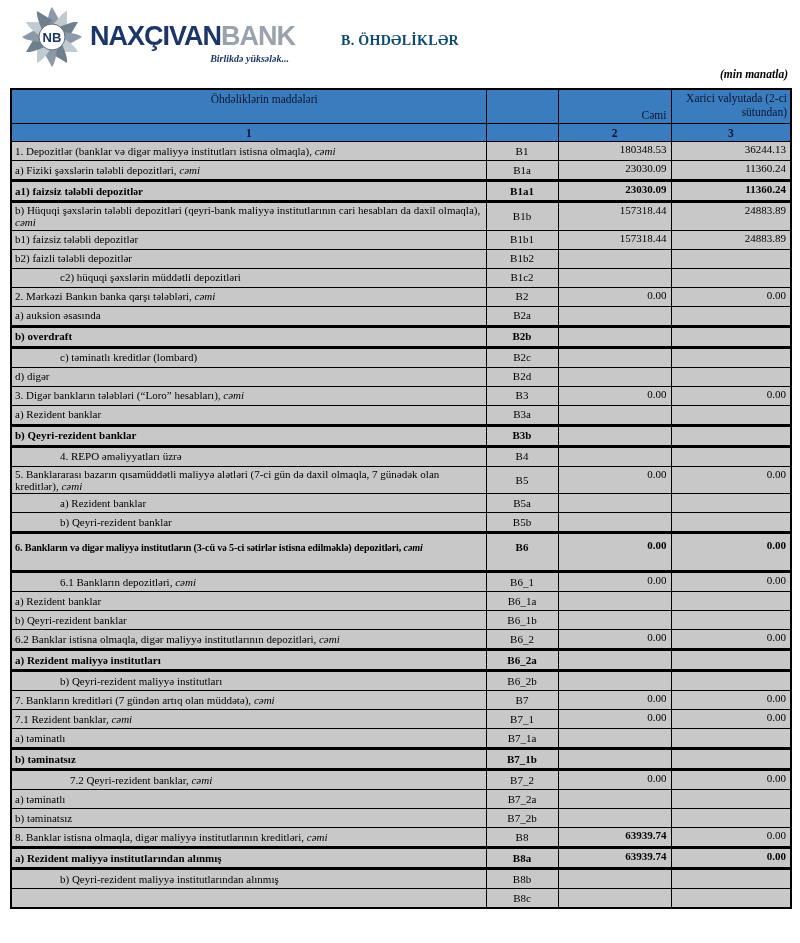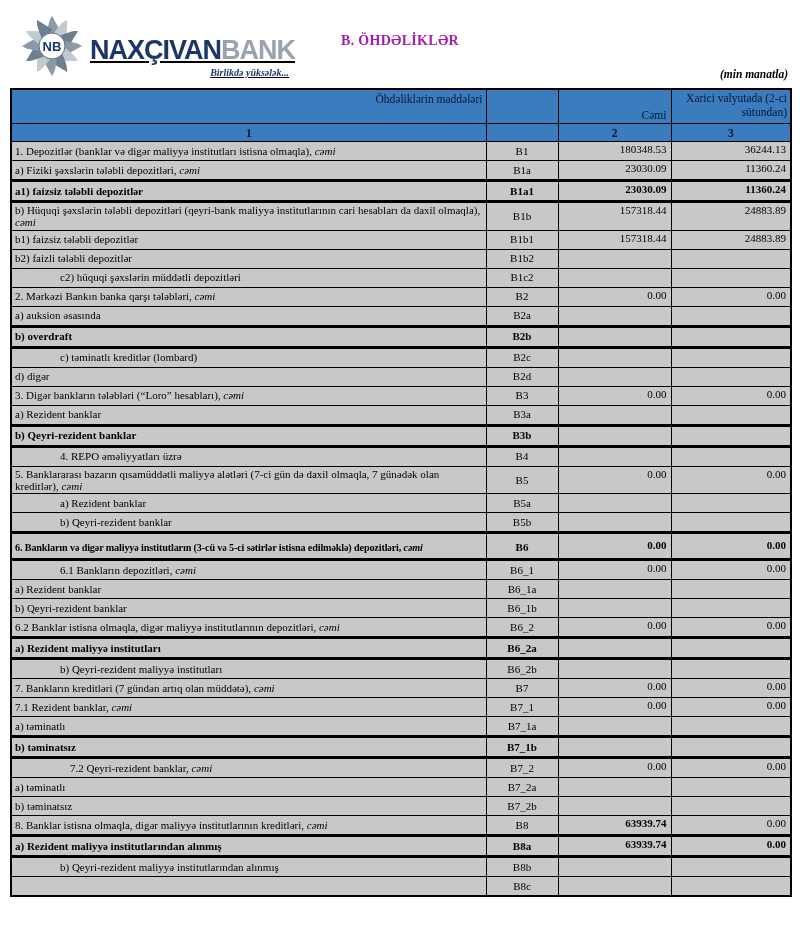--- a/index.html
+++ b/index.html
@@ -6,38 +6,38 @@
   .page{
     position:relative;
     width:800px;height:943px;
     background:#ffffff;
     font-family:"Liberation Serif", serif;
     color:#000;
     overflow:hidden;
   }
   
   .hdr{position:relative;height:88px;}
-  .logo{position:absolute;left:20px;top:14px;display:flex;align-items:flex-end;text-decoration:underline;}
+  .logo{position:absolute;left:20px;top:5px;display:flex;align-items:center;}
   .emblem{width:64px;height:64px;flex:0 0 auto;}
   .wordmark{margin-left:6px;margin-top:12px;text-align:right;}
   .bankname{
     font-family:"Liberation Sans", sans-serif;
     font-weight:bold;font-size:27px;line-height:27px;letter-spacing:-1px;
     white-space:nowrap;
   }
   .bankname .n1{color:#1c3668;}
   .bankname .n2{color:#9aa3ad;}
   .tagline{
     font-family:"Liberation Serif", serif;
     font-style:italic;font-weight:bold;font-size:10px;color:#1c3668;
     margin-top:3px;padding-right:6px;
   }
   .doc-title{
     position:absolute;left:0;right:0;top:33px;text-align:center;
-    font-weight:bold;font-size:14px;letter-spacing:0.3px;color:#a21caf;
+    font-weight:bold;font-size:14px;letter-spacing:0.3px;color:#0c4a6e;
   }
   .unit-note{
     position:absolute;right:12px;top:68px;
     font-style:italic;font-weight:bold;font-size:11.5px;color:#000;
   }
   
   table.liab{
     margin-left:10px;
     width:780px;
     border-collapse:collapse;
@@ -49,38 +49,38 @@
   table.liab col.c-code{width:72px;}
   table.liab col.c-total{width:113px;}
   table.liab col.c-foreign{width:120px;}
   thead td{
     background:#3a7cbe;color:#0a1633;
     border:1.5px solid #000;
     font-size:11.5px;
   }
   thead tr.h1 td{height:30px;}
   thead tr.h2 td{height:15px;text-align:center;font-weight:bold;}
-  td.h-items{vertical-align:top;padding:3px 3px 0 34px;text-align:right;}
+  td.h-items{vertical-align:top;padding:3px 3px 0 34px;text-align:center;}
   td.h-total{vertical-align:bottom;text-align:right;padding:0 4px 2px 0;}
   td.h-foreign{vertical-align:top;text-align:right;padding:1px 3px 0 0;line-height:14px;margin-left:28px;}
   tbody td{
     background:#c8c8c8;
     border:1.5px solid #000;
     height:16px;line-height:1.12;
     padding:1px 3px;
     overflow:hidden;
   }
   tbody td.lbl{text-align:left;}
   tbody td.code{text-align:center;vertical-align:middle;}
   tbody td.num{text-align:right;vertical-align:top;padding-right:4px;}
   tbody tr.bold td{font-weight:bold;border-top-width:3px;border-bottom-width:3px;}
   tbody td.vb{font-weight:bold;}
   tbody td.ind1{padding-left:48px;}
   tbody td.ind2{padding-left:58px;}
-  tbody tr.pad td{padding-top:5px;padding-bottom:3px;}
+  tbody tr.pad td{padding-top:5px;padding-bottom:15px;}
   tbody tr.fit td.lbl{font-size:10.2px;letter-spacing:-0.15px;}
   tbody td.lbl i{font-style:italic;}
 </style>
 </head>
 <body>
 
 <div class="page">
 
   <div class="hdr">
     <div class="logo">

